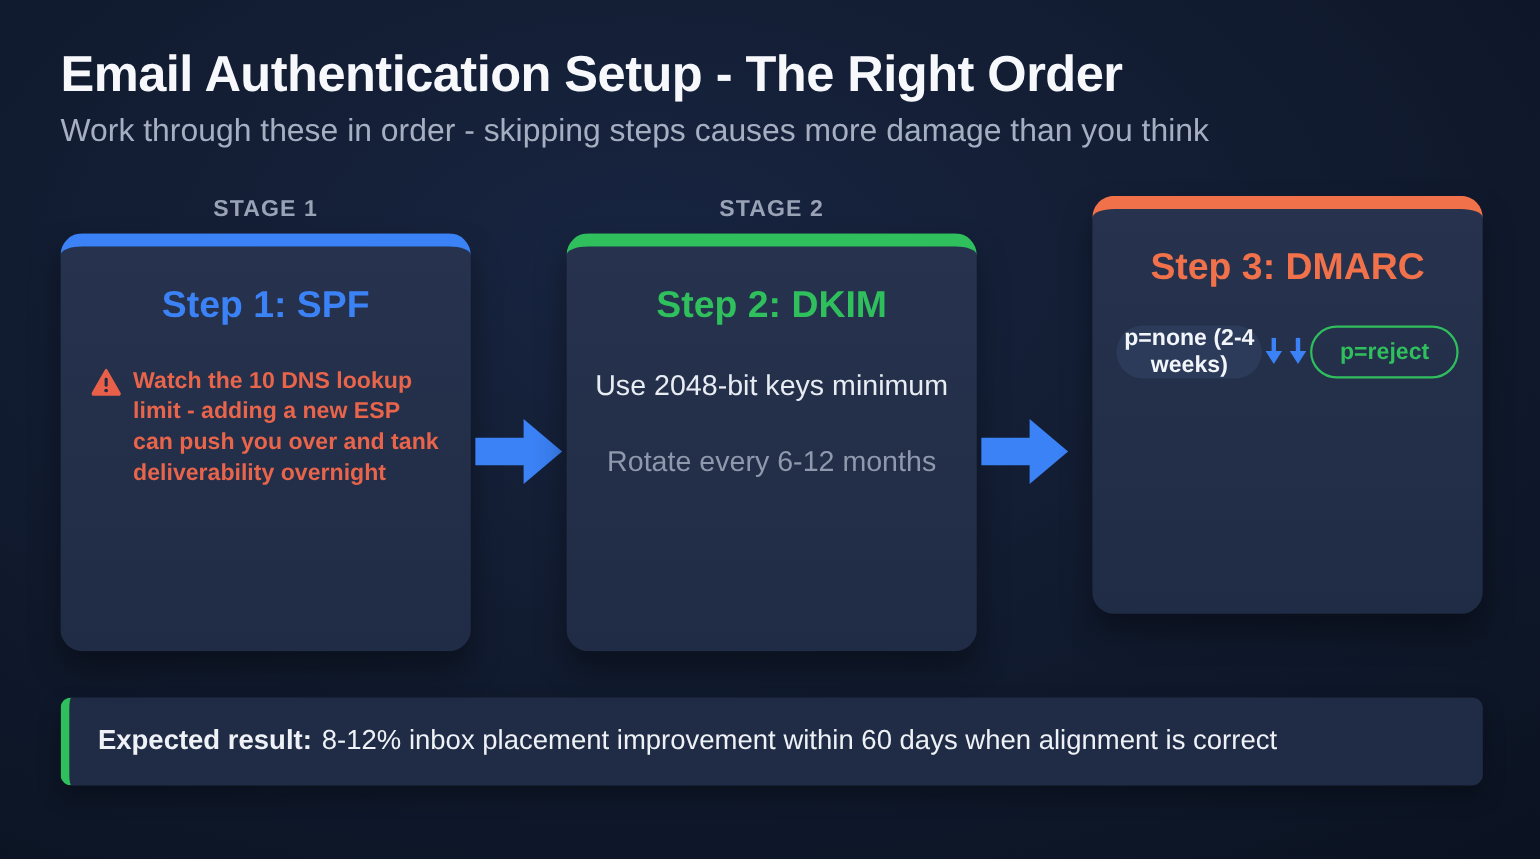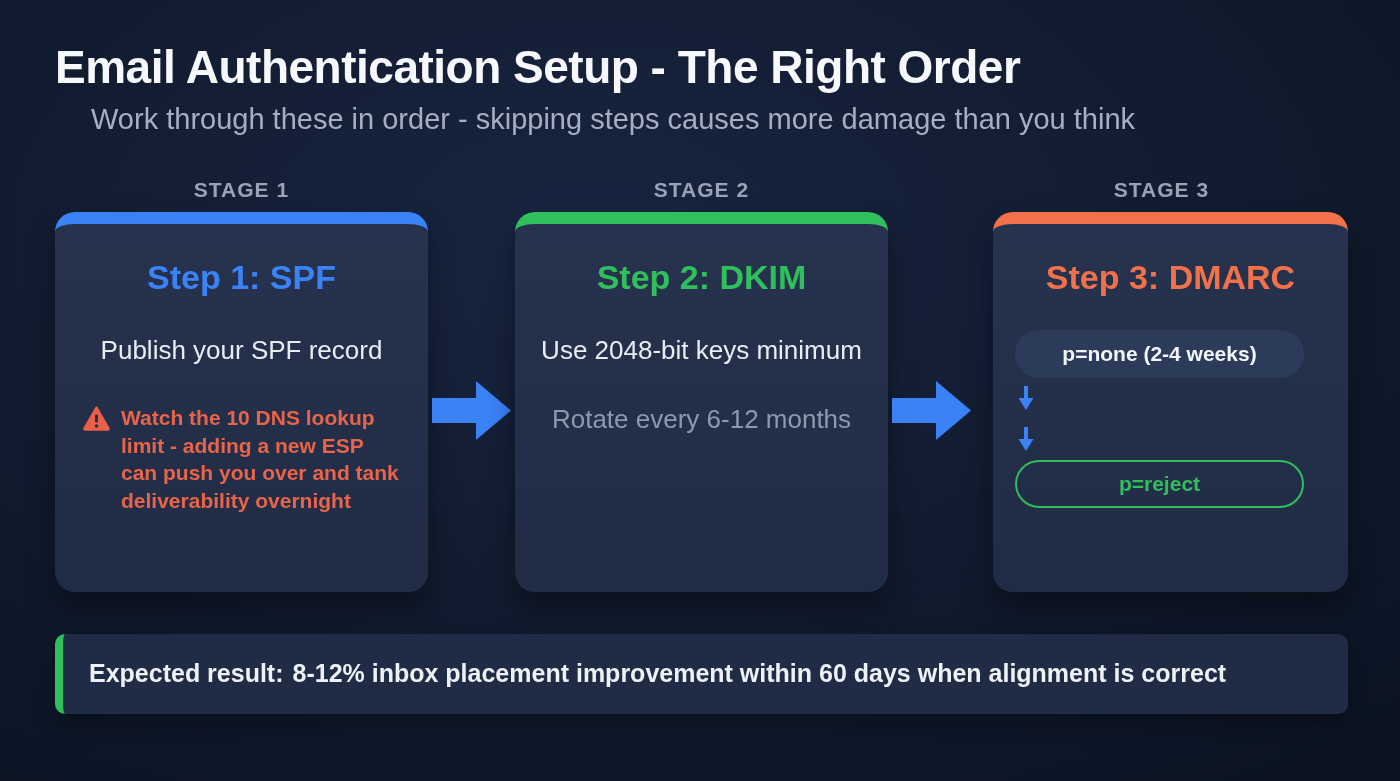--- a/index.html
+++ b/index.html
@@ -15,21 +15,21 @@
       radial-gradient(ellipse 1200px 700px at 42% 30%, #182541 0%, #121c31 48%, #0b1322 100%),
       var(--background);
     color:var(--text);
   }
   .canvas{width:1400px;height:781px;padding:42px 52px 0 55px;position:relative;}
 
   .page-title{
     font-size:46px;font-weight:700;letter-spacing:-.5px;color:#f6f8fb;line-height:1.12;
   }
   .page-subtitle{
-    margin-top:9px;font-size:29px;font-weight:400;color:var(--subtitle);margin-left:36px;
+    margin-top:9px;font-size:29px;font-weight:400;color:var(--subtitle);
   }
 
   .stages-row{
     margin-top:42px;display:flex;justify-content:space-between;align-items:flex-start;
   }
   .stage-col{width:373px;display:flex;flex-direction:column;}
   .stage-label{
     text-align:center;font-size:21px;font-weight:700;letter-spacing:1px;
     color:var(--muted);margin-bottom:10px;
   }
@@ -55,56 +55,55 @@
   }
   .warning-box svg{flex:0 0 auto;margin-top:2px;}
   .warning-text{
     font-size:21px;font-weight:700;color:var(--warning);line-height:1.33;
   }
 
   .flow-arrow{
     width:87px;flex:0 0 87px;display:flex;justify-content:center;margin-top:201px;
   }
 
-  .policy-stack{margin-top:33px;display:flex;flex-direction:column;align-items:flex-start;}
+  .policy-stack{margin-top:33px;display:flex;flex-direction:row;align-items:center;}
   .pill{
     width:289px;height:48px;border-radius:24px;background:var(--pill);
     display:flex;align-items:center;justify-content:center;
     font-size:21px;font-weight:700;color:#f2f5fa;
   }
   .pill-outline{
     background:transparent;border:2.5px solid var(--green);color:var(--green);
   }
   .mini-arrow{height:41px;display:flex;align-items:center;justify-content:center;}
   .mini-arrow svg{display:block;}
 
   .result-banner{
     margin-top:42px;height:80px;border-radius:10px;background:var(--banner);
     border-left:8px solid var(--green);
     box-shadow:0 10px 20px rgba(0,0,0,.3);
     display:flex;align-items:center;padding:0 26px;font-size:25px;color:#eef1f6;
   }
   .result-label{font-weight:700;}
-  .result-text{margin-left:9px;font-weight:700;}
+  .result-text{margin-left:9px;font-weight:400;}
 </style>
 </head>
 <body>
 
 <div class="canvas">
 
   <div class="page-title">Email Authentication Setup - The Right Order</div>
   <div class="page-subtitle">Work through these in order - skipping steps causes more damage than you think</div>
 
   <div class="stages-row">
 
     <div class="stage-col">
       <div class="stage-label">STAGE 1</div>
       <div class="card card-blue">
         <div class="card-title">Step 1: SPF</div>
-        <div class="card-desc">Publish your SPF record</div>
         <div class="warning-box">
           <span>
             <svg width="27" height="25" viewBox="0 0 27 25">
               <path d="M13.5 1.2 L25.6 22.3 Q26.3 23.8 24.6 23.8 L2.4 23.8 Q0.7 23.8 1.4 22.3 Z" fill="#e8604a" stroke="#e8604a" stroke-width="2" stroke-linejoin="round"></path>
               <rect x="12.1" y="8.5" width="2.8" height="8" rx="1.3" fill="#202c45"></rect>
               <circle cx="13.5" cy="20" r="1.7" fill="#202c45"></circle>
             </svg>
           </span>
           <span class="warning-text">Watch the 10 DNS lookup limit - adding a new ESP can push you over and tank deliverability overnight</span>
         </div>
@@ -126,21 +125,20 @@
       </div>
     </div>
 
     <div class="flow-arrow">
       <svg width="80" height="63" viewBox="0 0 80 63">
         <polygon points="0,19 44,19 44,2 79,31.5 44,61 44,44 0,44" fill="#3b82f6"></polygon>
       </svg>
     </div>
 
     <div class="stage-col">
-      <div class="stage-label">STAGE 3</div>
       <div class="card card-orange">
         <div class="card-title">Step 3: DMARC</div>
         <div class="policy-stack">
           <div class="pill">p=none (2-4 weeks)</div>
           <div class="mini-arrow">
             <svg width="22" height="25" viewBox="0 0 22 25">
               <rect x="9" y="0" width="4" height="13" fill="#3b82f6"></rect>
               <polygon points="3.5,12 18.5,12 11,24" fill="#3b82f6"></polygon>
             </svg>
           </div>

